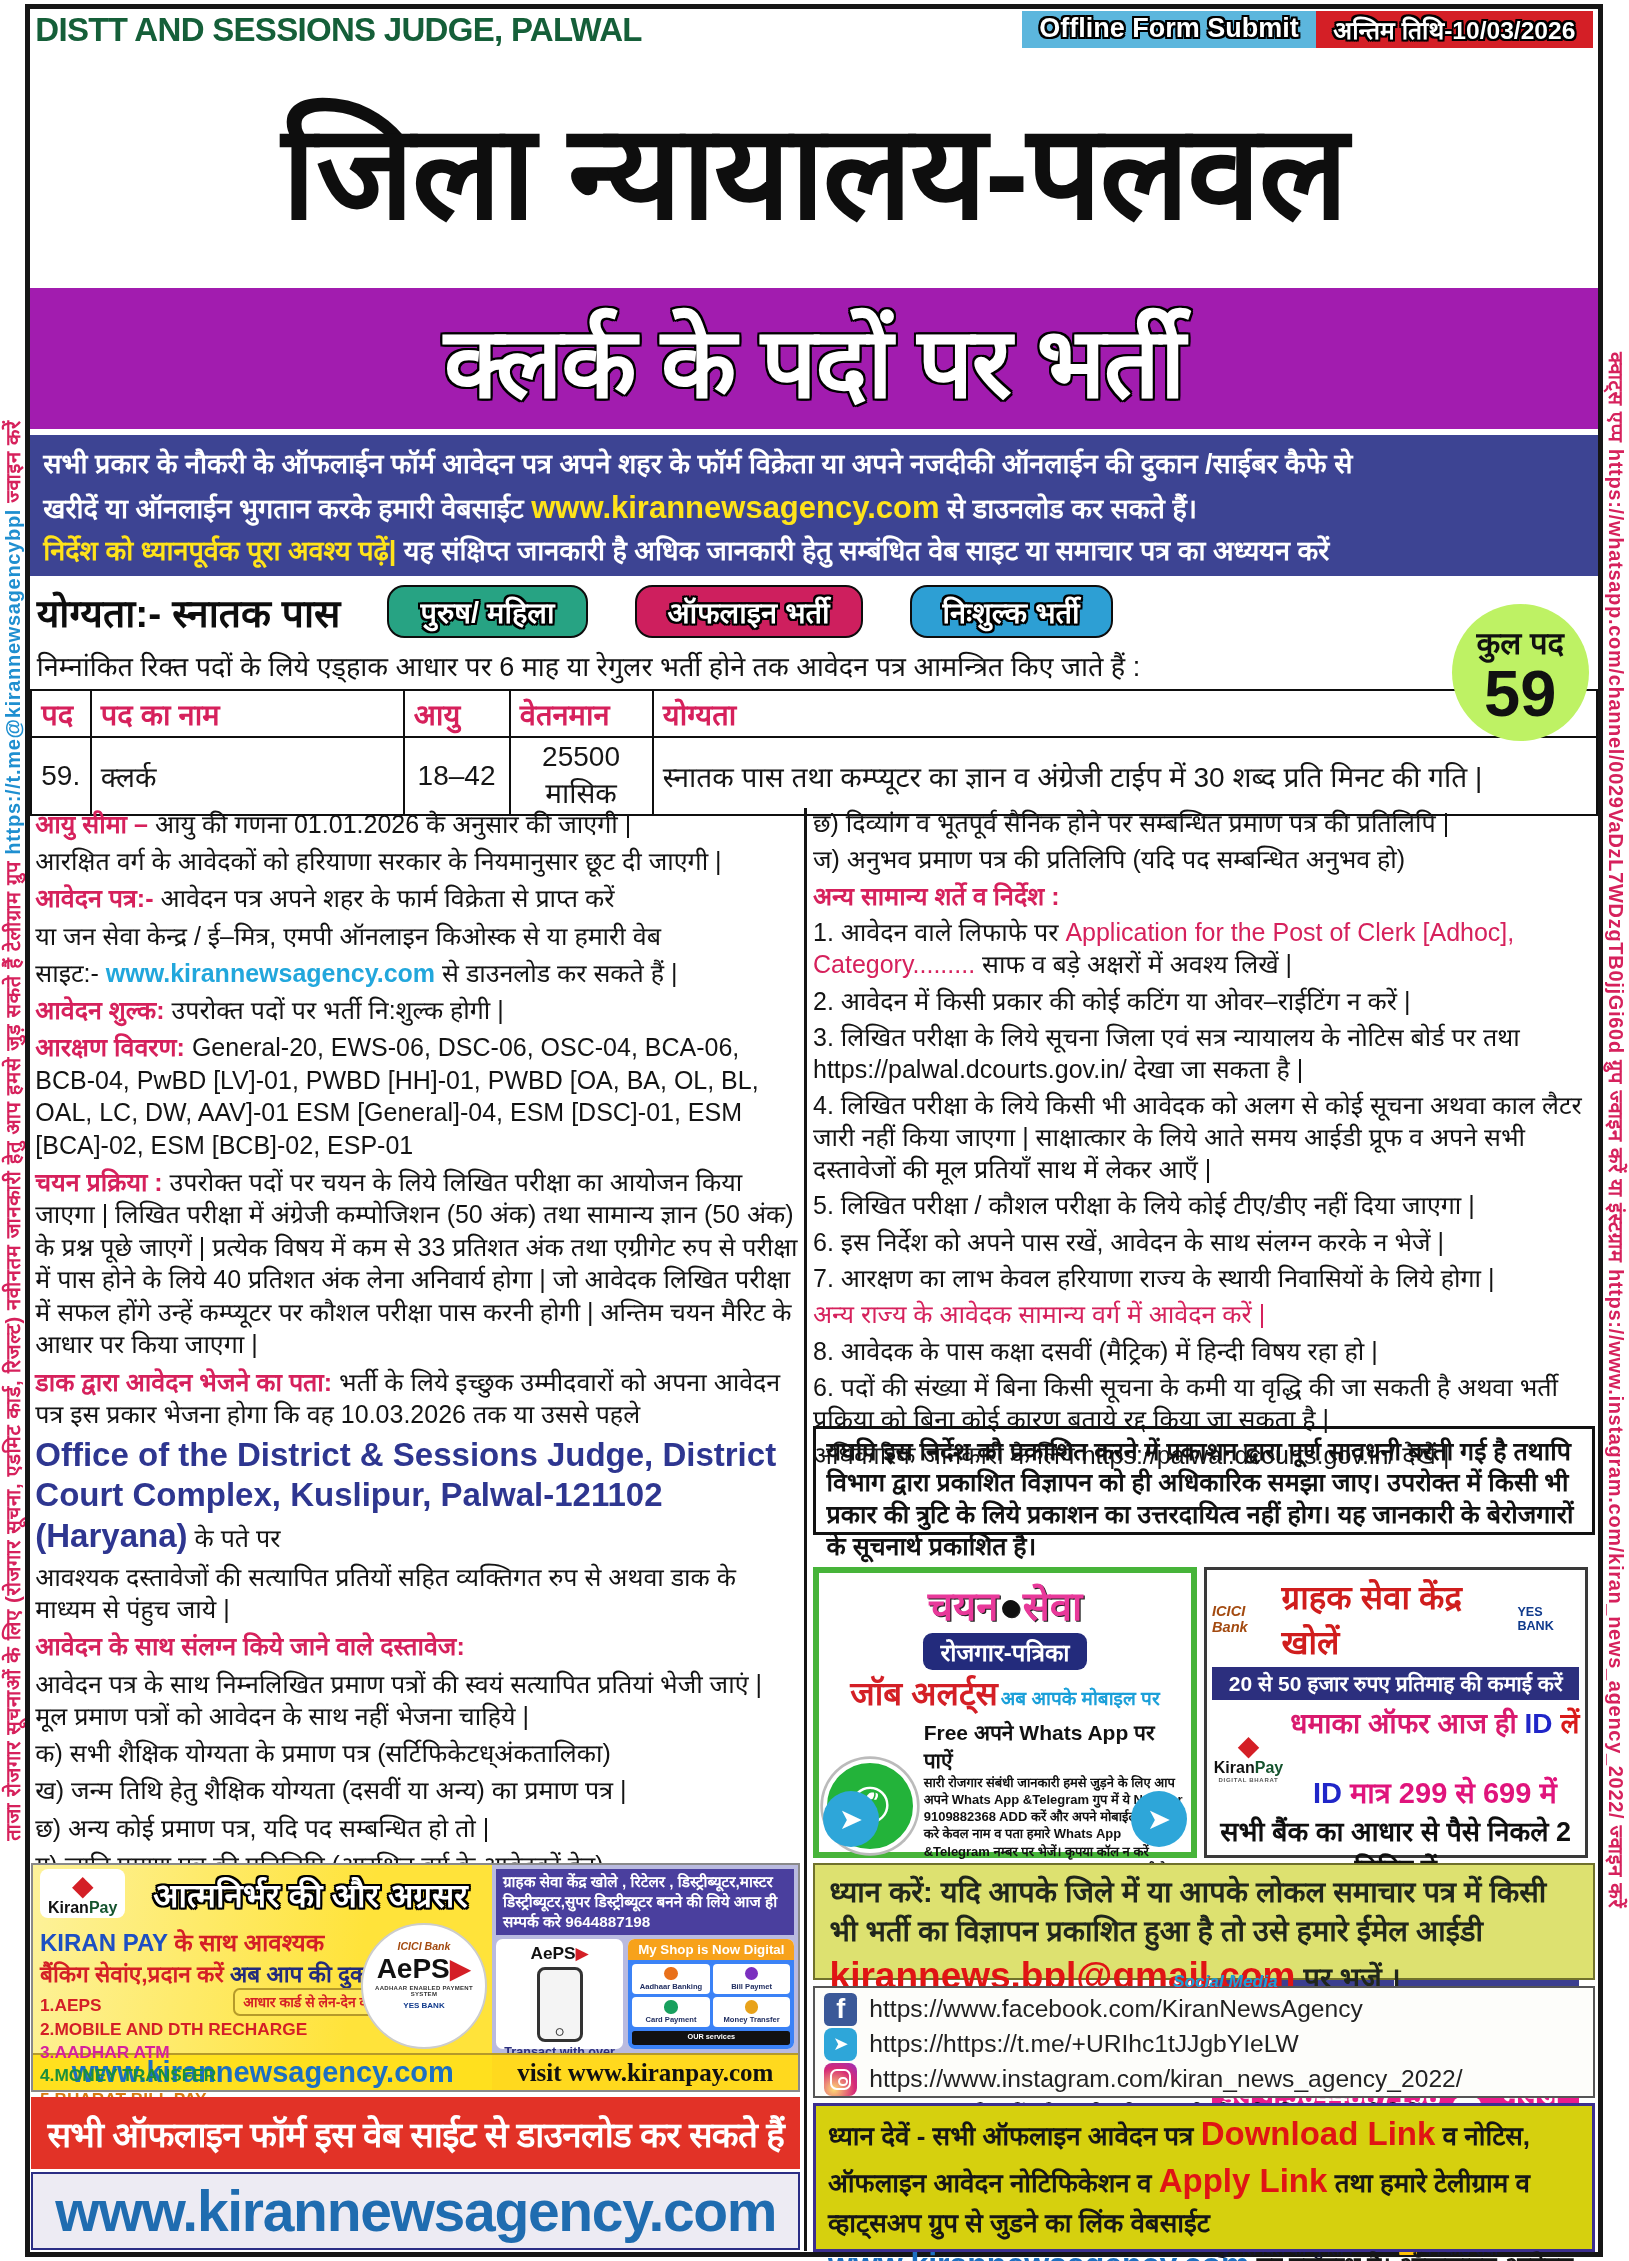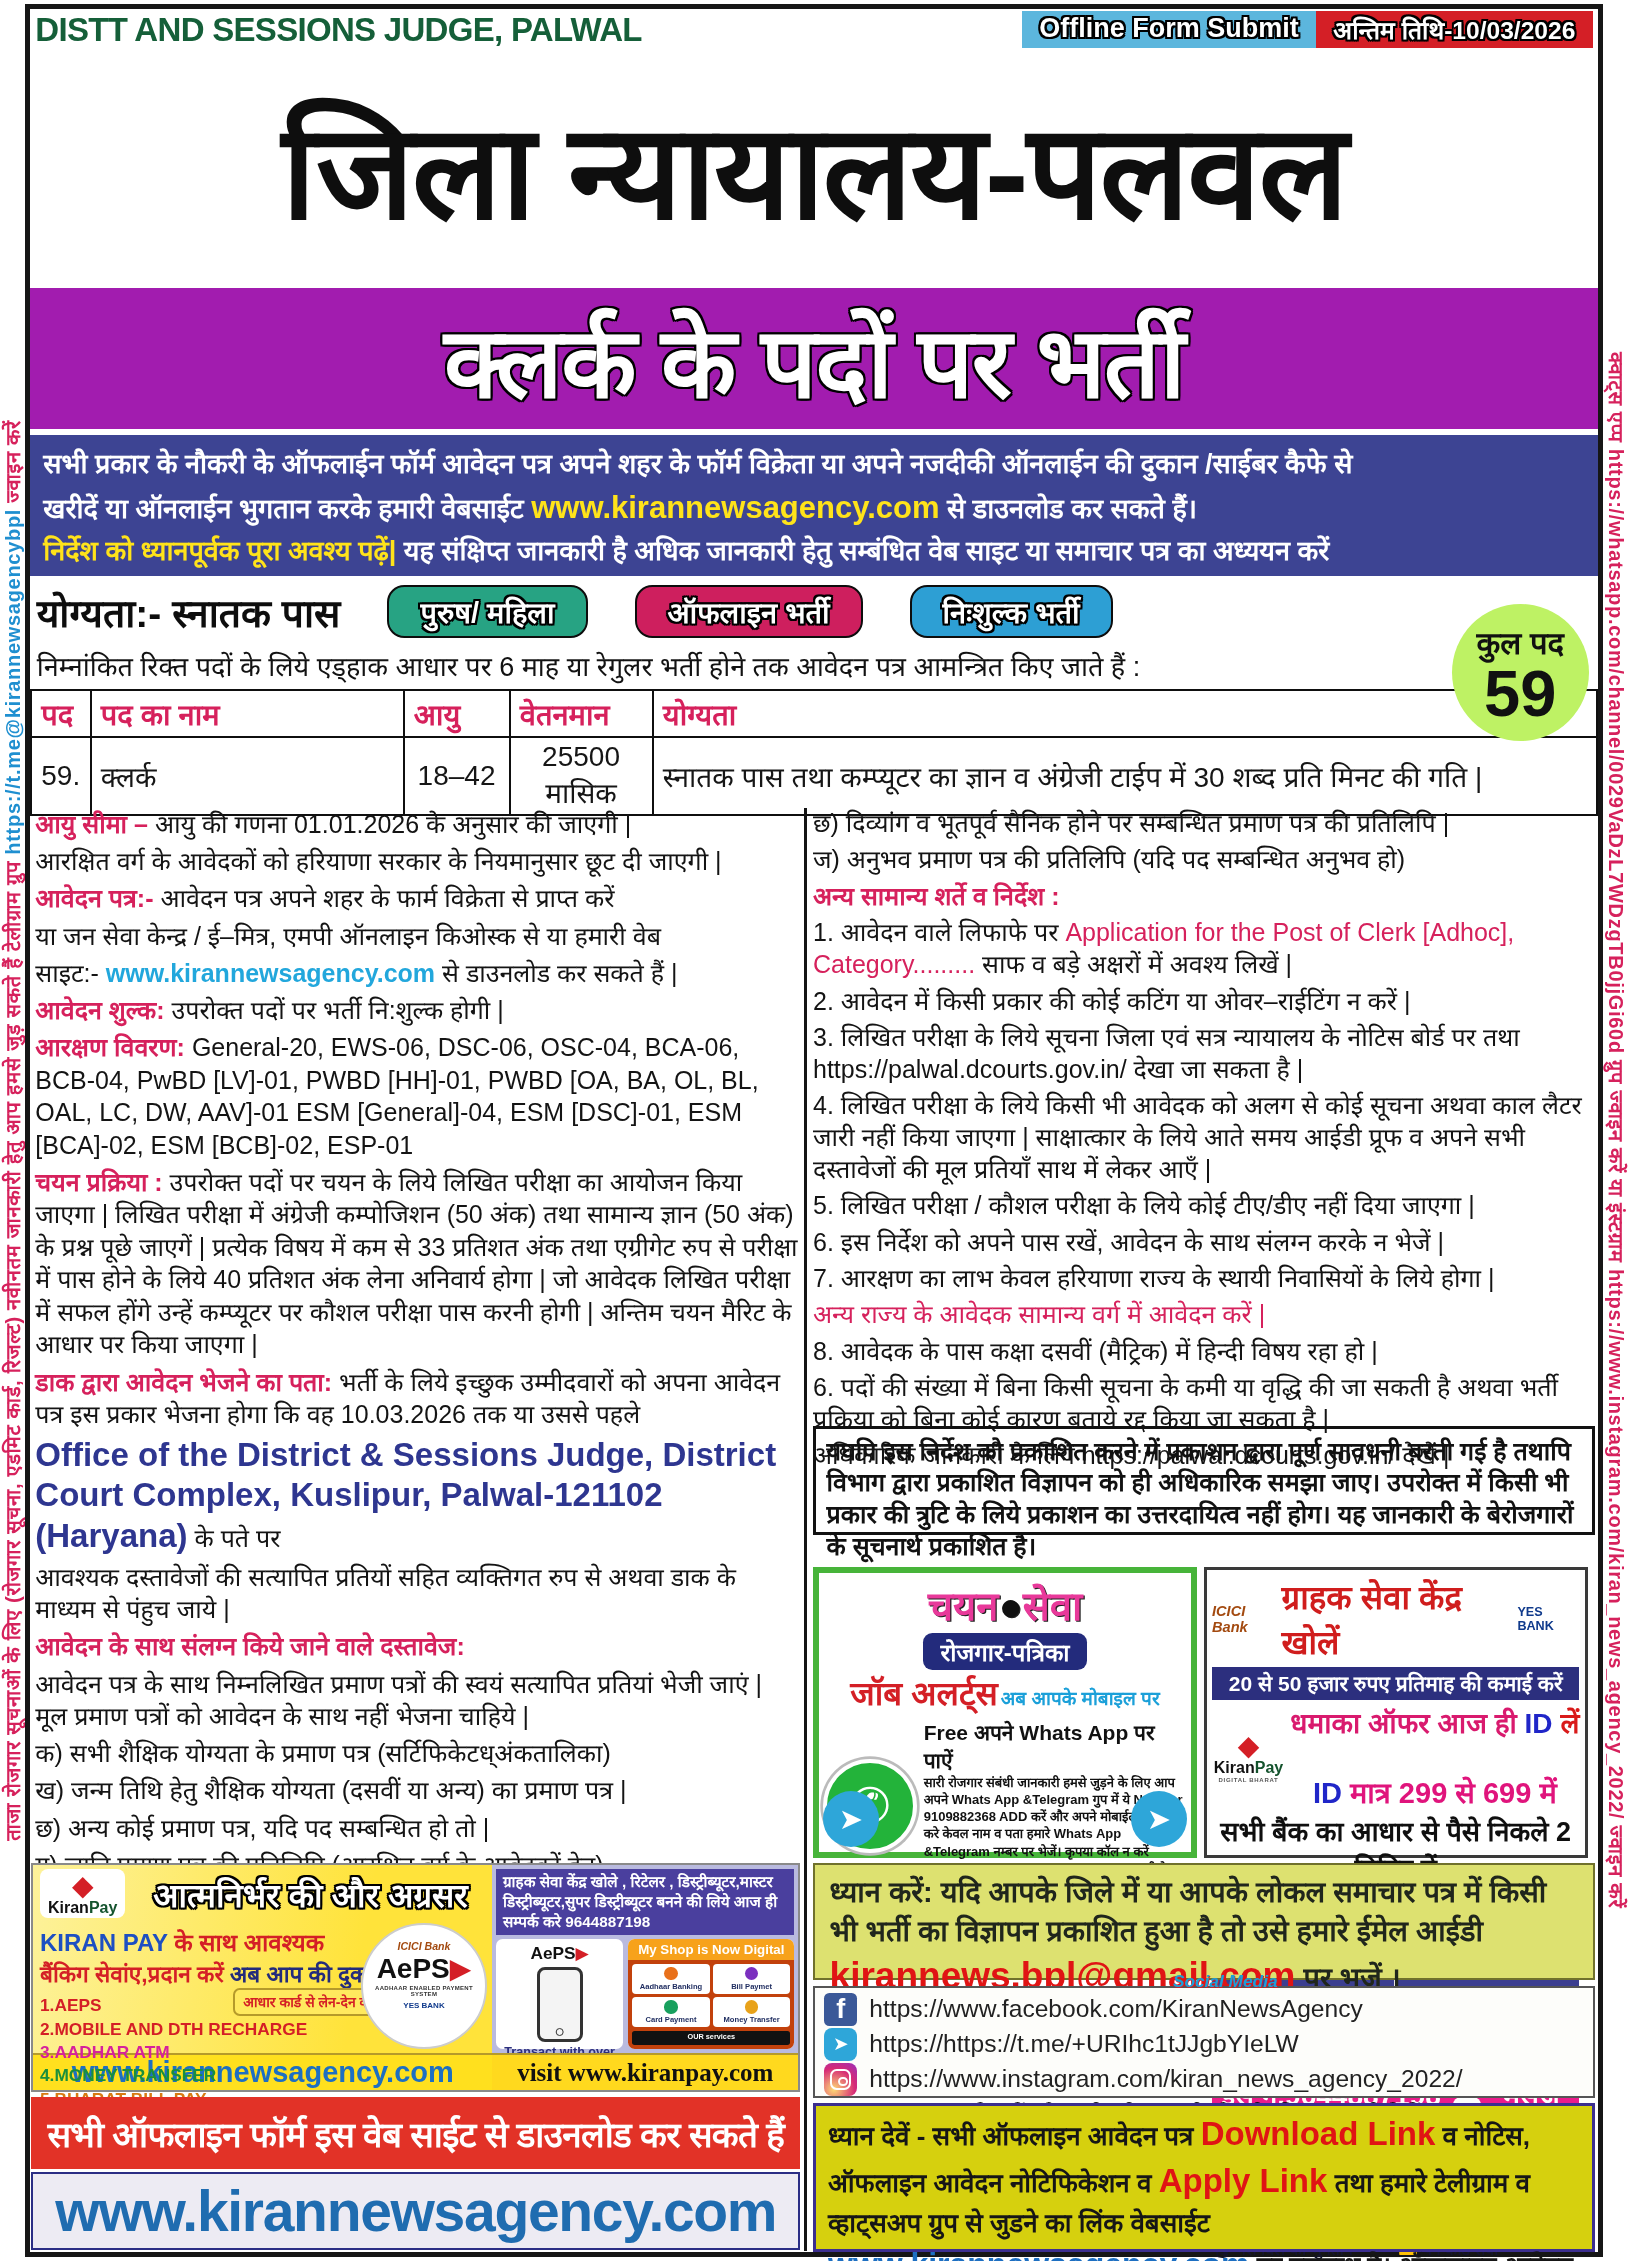--- a/index.html
+++ b/index.html
@@ -153,21 +153,21 @@
   .klacontact{background:#4a3f9e;color:#fff;font-size:15.3px;font-weight:700;padding:3.3px 6.7px;line-height:1.3;}
   .klacards{display:flex;gap:5.3px;flex:1;min-height:0;}
   .kcard1{flex:1;background:#fff;border-radius:6.7px;text-align:center;padding:4px;box-sizing:border-box;}
   .kcard1 .a{font-size:17.3px;font-weight:900;color:#111;}
   .kcard1 .a em{color:#d41f26;font-style:normal;}
   .phone{width:40px;height:69px;border:3.3px solid #333;border-radius:8px;margin:2.7px auto;background:#f4f4f4;position:relative;}
   .phone::after{content:"";position:absolute;left:50%;bottom:2.7px;width:6.7px;height:6.7px;border:1.3px solid #333;border-radius:50%;transform:translateX(-50%);}
   .kcard1 .b{font-size:12.6px;font-weight:800;color:#2c2f7e;}
   .kcard2{width:166px;background:#fff;border-radius:6.7px;overflow:hidden;display:flex;flex-direction:column;}
   .msdh{background:linear-gradient(#ffb paused,#f7a21b);background:#f7a21b;color:#fff;font-size:13.3px;font-weight:900;text-align:center;padding:2.7px;}
-  .msdb{flex:1;background:#c2410c;padding:4px;display:grid;grid-template-columns:1fr 1fr;gap:3.3px;}
+  .msdb{flex:1;background:#3b82f6;padding:4px;display:grid;grid-template-columns:1fr 1fr;gap:3.3px;}
   .tile{background:#fff;border-radius:4px;font-size:7.6px;font-weight:800;color:#1c2a5e;text-align:center;padding:2px 1.3px;display:flex;flex-direction:column;align-items:center;justify-content:center;gap:1.3px;}
   .tico{width:13.3px;height:13.3px;border-radius:50%;background:#e8701a;display:inline-block;}
   .tico2{background:#7b2fbf;}
   .tico3{background:#18a05e;}
   .tico4{background:#e8a21a;}
   .ourserv{grid-column:1/3;background:#111;color:#fff;font-size:7.3px;font-weight:800;text-align:center;border-radius:2.7px;padding:1.3px;}
   .klabot{display:flex;height:37px;}
   .klaweb{width:459px;background:#ffe01e;color:#1d6fc2;font-size:29px;font-weight:900;display:flex;align-items:center;justify-content:center;border-top:2px solid #b59a2a;}
   .klavisit{flex:1;background:#ffd91e;color:#111;font-size:25px;font-weight:900;display:flex;align-items:center;justify-content:center;border-top:2px solid #b59a2a;font-family:"Liberation Serif","DejaVu Serif",serif;}
   

